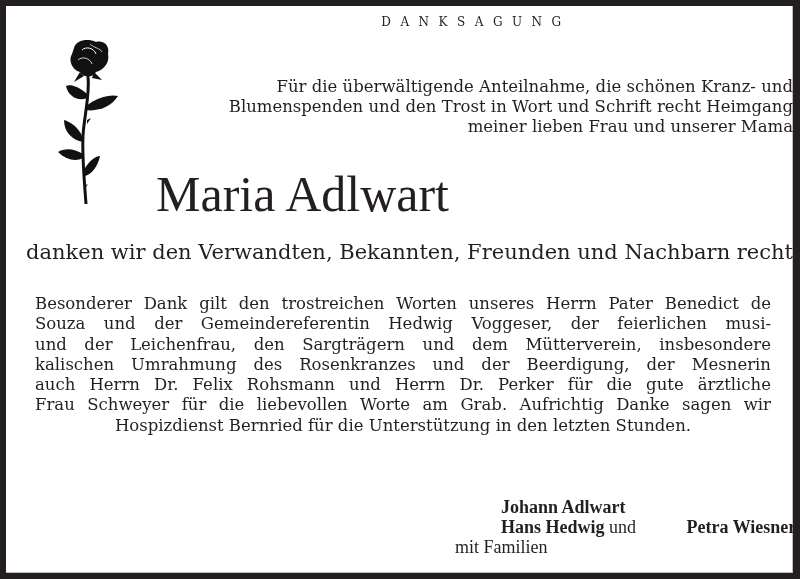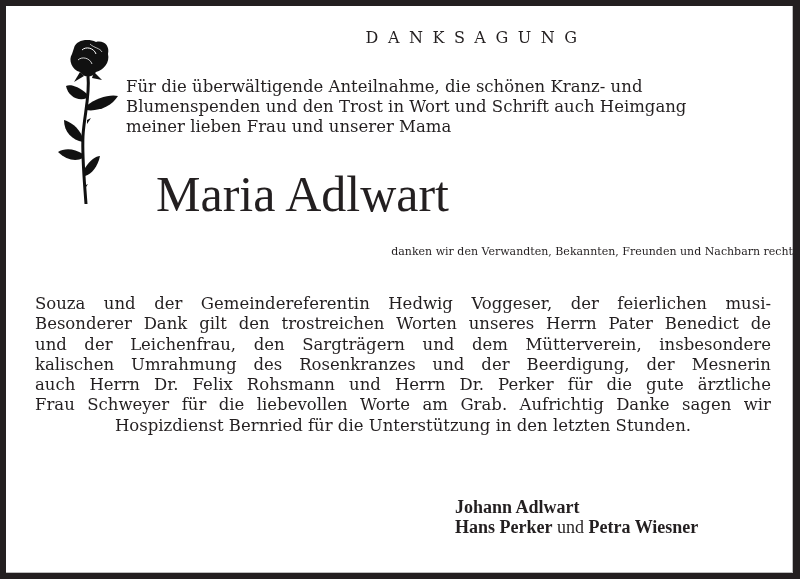--- a/index.html
+++ b/index.html
@@ -26,33 +26,33 @@
       position: absolute;
       left: 48px;
       top: 30px;
       width: 70px;
       height: 172px;
     }
     .heading {
       position: absolute;
       left: 150px;
       width: 640px;
-      top: 22px;
+      top: 9px;
       text-align: center;
       font-family: "DejaVu Serif", serif;
-      font-size: 16px;
+      font-size: 12px;
       letter-spacing: 9.5px;
       color: #231f20;
     }
     .intro {
       position: absolute;
       left: 120px;
       width: 667px;
       top: 71px;
-      text-align: left;
+      text-align: right;
       font-family: "DejaVu Serif", serif;
       font-size: 16.5px;
       line-height: 20px;
       color: #231f20;
       white-space: nowrap;
     }
     .intro span { display: block; }
     .deceased-name {
       position: absolute;
       left: 150px;
@@ -62,23 +62,23 @@
       font-family: "Liberation Serif", serif;
       font-size: 50px;
       line-height: 56px;
       color: #231f20;
     }
     .thanks {
       position: absolute;
       left: 20px;
       width: 767px;
       top: 236px;
-      text-align: right;
+      text-align: left;
       font-family: "DejaVu Serif", serif;
-      font-size: 11px;
+      font-size: 21px;
       line-height: 20px;
       color: #231f20;
     }
     .thanks span { display: block; white-space: nowrap; }
     .body-text {
       position: absolute;
       left: 29px;
       width: 736px;
       top: 288px;
       font-family: "DejaVu Serif", serif;
@@ -123,21 +123,21 @@
       position: absolute;
       left: 449px;
       top: 491px;
       font-family: "Liberation Serif", serif;
       font-size: 18px;
       line-height: 20px;
       color: #231f20;
       white-space: nowrap;
     }
     .signatures .line { display: block; }
-    .bold { font-weight: bold; }
+    .bold { font-weight: bold; margin-left: 46px; }
   </style>
 </head>
 <body>
 
 <div class="frame">
 
   <svg class="rose" viewBox="0 0 70 172" xmlns="http://www.w3.org/2000/svg">
 
     <path d="M34 40 C36 60, 30 80, 29 100 C28 120, 30 140, 32 168" stroke="#111" stroke-width="3" fill="none"></path>
 
@@ -156,39 +156,40 @@
     <path d="M31 132 C36 124, 42 120, 46 120 C44 130, 38 138, 31 140 Z" fill="#111"></path>
 
     <path d="M33 84 L37 82 L33 88 Z" fill="#111"></path>
     <path d="M30 150 L34 148 L30 154 Z" fill="#111"></path>
   </svg>
 
   <div class="heading">DANKSAGUNG</div>
 
   <div class="intro">
     <span>Für die überwältigende Anteilnahme, die schönen Kranz- und</span>
-    <span>Blumenspenden und den Trost in Wort und Schrift auch Heimgang</span>
+    <span>Blumenspenden und den Trost in Wort und Schrift recht Heimgang</span>
     <span>meiner lieben Frau und unserer Mama</span>
   </div>
 
   <div class="deceased-name">Maria Adlwart</div>
 
   <div class="thanks">
     <span>danken wir den Verwandten, Bekannten, Freunden und Nachbarn recht</span>
   </div>
 
   <div class="body-text">
+    <div class="jline"><span class="jline-inner">Besonderer Dank gilt den trostreichen Worten unseres Herrn Pater Benedict de</span></div>
     <div class="jline"><span class="jline-inner">Souza und der Gemeindereferentin Hedwig Voggeser, der feierlichen musi-</span></div>
-    <div class="jline"><span class="jline-inner">Besonderer Dank gilt den trostreichen Worten unseres Herrn Pater Benedict de</span></div>
     <div class="jline"><span class="jline-inner">und der Leichenfrau, den Sargträgern und dem Mütterverein, insbesondere</span></div>
     <div class="jline"><span class="jline-inner">kalischen Umrahmung des Rosenkranzes und der Beerdigung, der Mesnerin</span></div>
     <div class="jline"><span class="jline-inner">auch Herrn Dr. Felix Rohsmann und Herrn Dr. Perker für die gute ärztliche</span></div>
     <div class="jline"><span class="jline-inner">Frau Schweyer für die liebevollen Worte am Grab. Aufrichtig Danke sagen wir</span></div>
     <div class="jline center"><span class="jline-inner">Hospizdienst Bernried für die Unterstützung in den letzten Stunden.</span></div>
   </div>
 
 
   <div class="signatures">
     <span class="line bold">Johann Adlwart</span>
-    <span class="line"><span class="bold">Hans Perker</span><span style="white-space:pre"> und </span><span class="bold">Petra Wiesner</span></span>
+    <span class="line"><span class="bold">Hans Hedwig</span><span style="white-space:pre"> und </span><span class="bold">Petra Wiesner</span></span>
+    <span class="line">mit Familien</span>
   </div>
 
 </div>
 
 </body></html>

